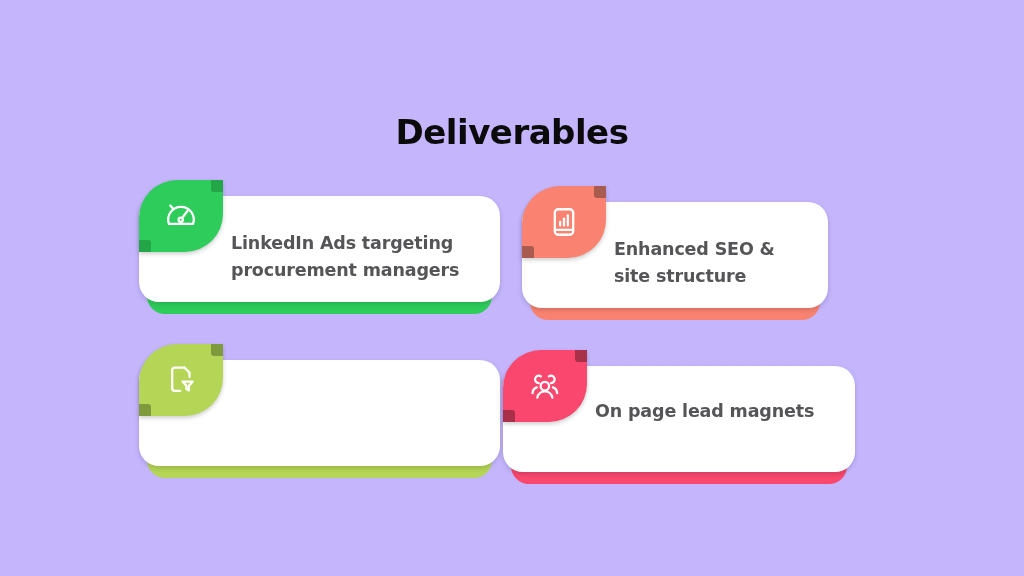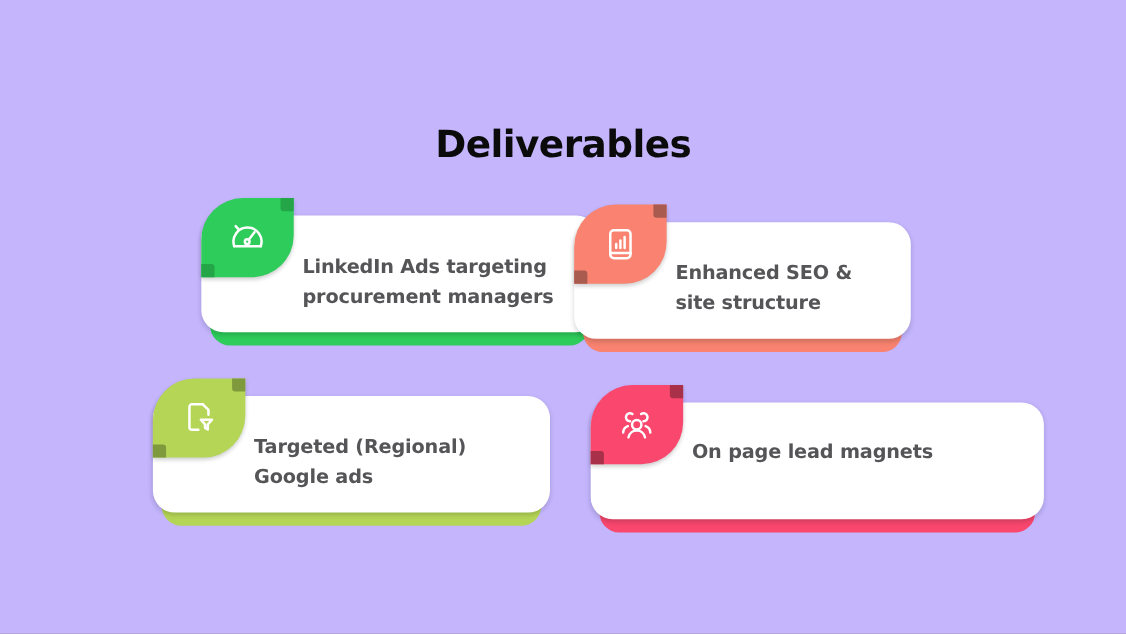--- a/index.html
+++ b/index.html
@@ -119,24 +119,24 @@
   .card.single-line .label {
     top: 0;
     bottom: 12px;
     height: auto;
     display: flex;
     align-items: center;
     left: 92px;
   }
 
   
-  #card-0 { left: 139px; top: 180px;  width: 361px; height: 134px; margin-left: 44px; }
+  #card-0 { left: 139px; top: 180px;  width: 361px; height: 134px; }
   #card-1 { left: 522px; top: 186px;  width: 306px; height: 134px; }
   #card-2 { left: 139px; top: 344px;  width: 361px; height: 134px; }
-  #card-3 { left: 537px; top: 350px;  width: 412px; height: 134px; }
+  #card-3 { left: 503px; top: 350px;  width: 352px; height: 134px; }
 </style>
 </head>
 <body style="background: rgb(138, 133, 104);">
 
 <div class="slide" style="background: #c4b5fd;">
 
   <div class="title">Deliverables</div>
 
   <div class="card" id="card-0">
     <div class="accent" style="background:#2ecc5b"></div>
@@ -183,21 +183,20 @@
     <div class="notch-bl" style="background:#7f9a3c"></div>
     <div class="badge" style="background:#b4d556">
       <span class="ico">
         <svg viewBox="0 0 24 24" fill="none" stroke="#ffffff" stroke-width="1.6" stroke-linecap="round" stroke-linejoin="round">
           <path d="M14.4 3.2H7.4a1.6 1.6 0 0 0-1.6 1.6v13.2a1.6 1.6 0 0 0 1.6 1.6h4.1"></path>
           <path d="M14.4 3.2 18 6.8v3.1"></path>
           <path d="M13.1 13.1h7.2l-2.7 3v3.3l-1.8-1.1v-2.2z"></path>
         </svg>
       </span>
     </div>
-    <div class="label">Targeted (Regional) Google ads</div>
   </div>
 
   <div class="card single-line" id="card-3">
     <div class="accent" style="background:#f9476e"></div>
     <div class="panel"></div>
     <div class="notch-tr" style="background:#a83149"></div>
     <div class="notch-bl" style="background:#a83149"></div>
     <div class="badge" style="background:#f9476e">
       <span class="ico">
         <svg viewBox="0 0 24 24" fill="none" stroke="#ffffff" stroke-width="1.6" stroke-linecap="round" stroke-linejoin="round">

